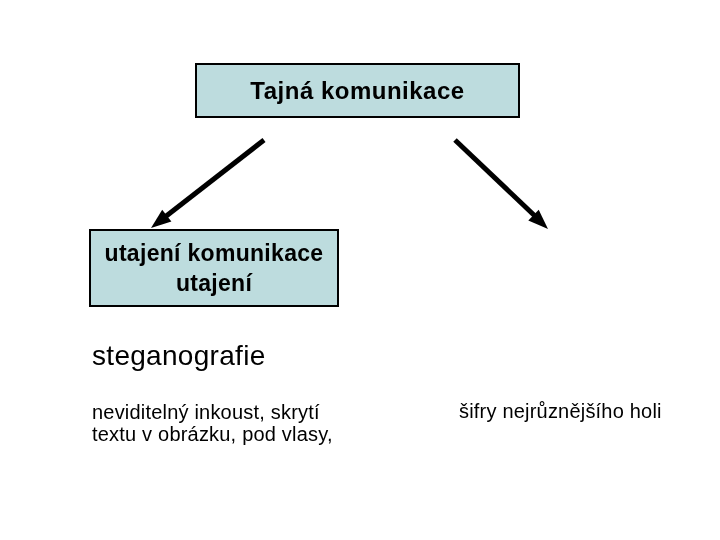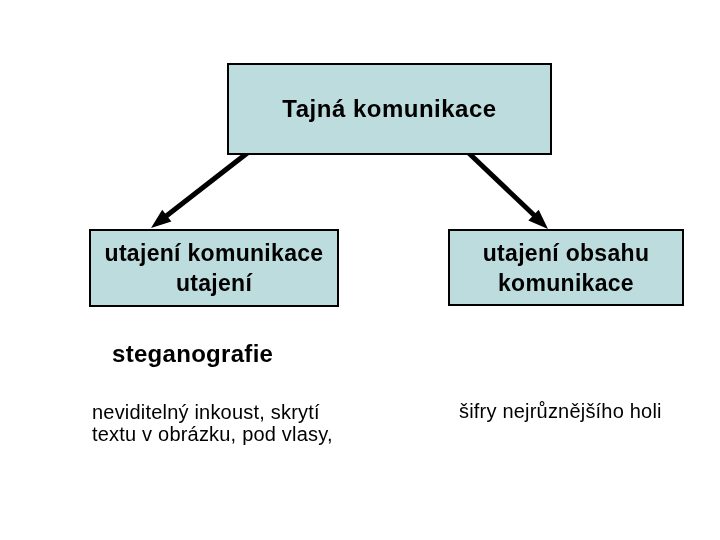--- a/index.html
+++ b/index.html
@@ -33,24 +33,23 @@
     flex-direction: column;
     align-items: center;
     justify-content: center;
     text-align: center;
     font-weight: bold;
   }
   .title-box {
     left: 195px;
     top: 63px;
     width: 325px;
-    height: 92px;
+    height: 55px;
     font-size: 24px;
     letter-spacing: 0.5px;
-    margin-left: 32px;
   }
   .branch-box {
     font-size: 23px;
     line-height: 30px;
     letter-spacing: 0.3px;
     margin-left: 36px;
   }
   .branch-box.left {
     left: 53px;
     top: 229px;
@@ -58,25 +57,24 @@
     height: 78px;
   }
   .branch-box.right {
     left: 412px;
     top: 229px;
     width: 236px;
     height: 77px;
   }
   .discipline-label {
     position: absolute;
-    font-weight: bold;
-    font-size: 24px;
+    font-weight: normal;
+    font-size: 28px;
     letter-spacing: 0.3px;
     white-space: nowrap;
-    margin-left: 20px;
   }
   .discipline-label.left {
     left: 92px;
     top: 340px;
   }
   .discipline-label.right {
     left: 468px;
     top: 338px;
   }
   .examples {
@@ -114,24 +112,20 @@
 
   <div class="node-box title-box">
     <span>Tajná komunikace</span>
   </div>
 
   <div class="node-box branch-box left">
     <div>utajení komunikace</div>
     <div>utajení</div>
   </div>
 
-  <div class="node-box branch-box right">
-    <div>utajení obsahu</div>
-    <div>komunikace</div>
-  </div>
 
   <div class="discipline-label left">steganografie</div>
 
 
   <div class="examples left">
     <div>neviditelný inkoust, skrytí</div>
     <div>textu v obrázku, pod vlasy,</div>
   </div>
 
   <div class="examples right">

